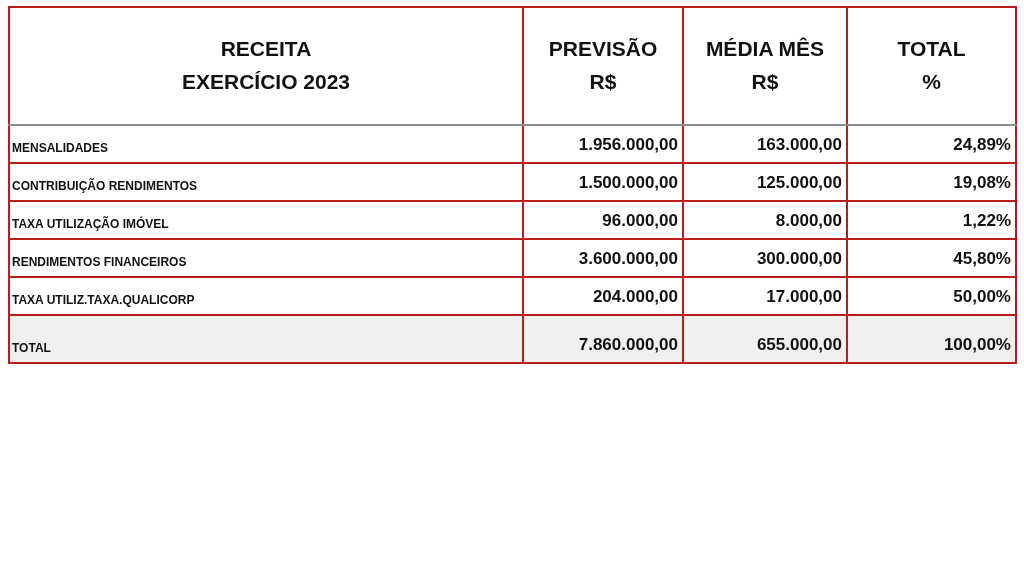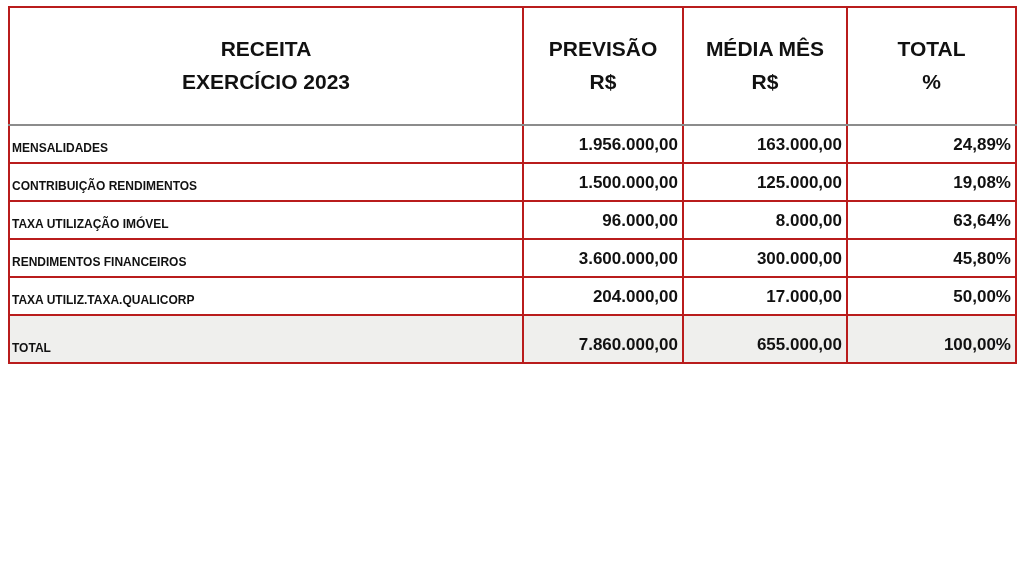--- a/index.html
+++ b/index.html
@@ -104,21 +104,21 @@
     <tr class="data-row">
       <td class="label-cell">CONTRIBUIÇÃO RENDIMENTOS</td>
       <td class="num-cell">1.500.000,00</td>
       <td class="num-cell">125.000,00</td>
       <td class="num-cell">19,08%</td>
     </tr>
     <tr class="data-row">
       <td class="label-cell">TAXA UTILIZAÇÃO IMÓVEL</td>
       <td class="num-cell">96.000,00</td>
       <td class="num-cell">8.000,00</td>
-      <td class="num-cell">63,64%</td>
+      <td class="num-cell">1,22%</td>
     </tr>
     <tr class="data-row">
       <td class="label-cell">RENDIMENTOS FINANCEIROS</td>
       <td class="num-cell">3.600.000,00</td>
       <td class="num-cell">300.000,00</td>
       <td class="num-cell">45,80%</td>
     </tr>
     <tr class="data-row">
       <td class="label-cell">TAXA UTILIZ.TAXA.QUALICORP</td>
       <td class="num-cell">204.000,00</td>

